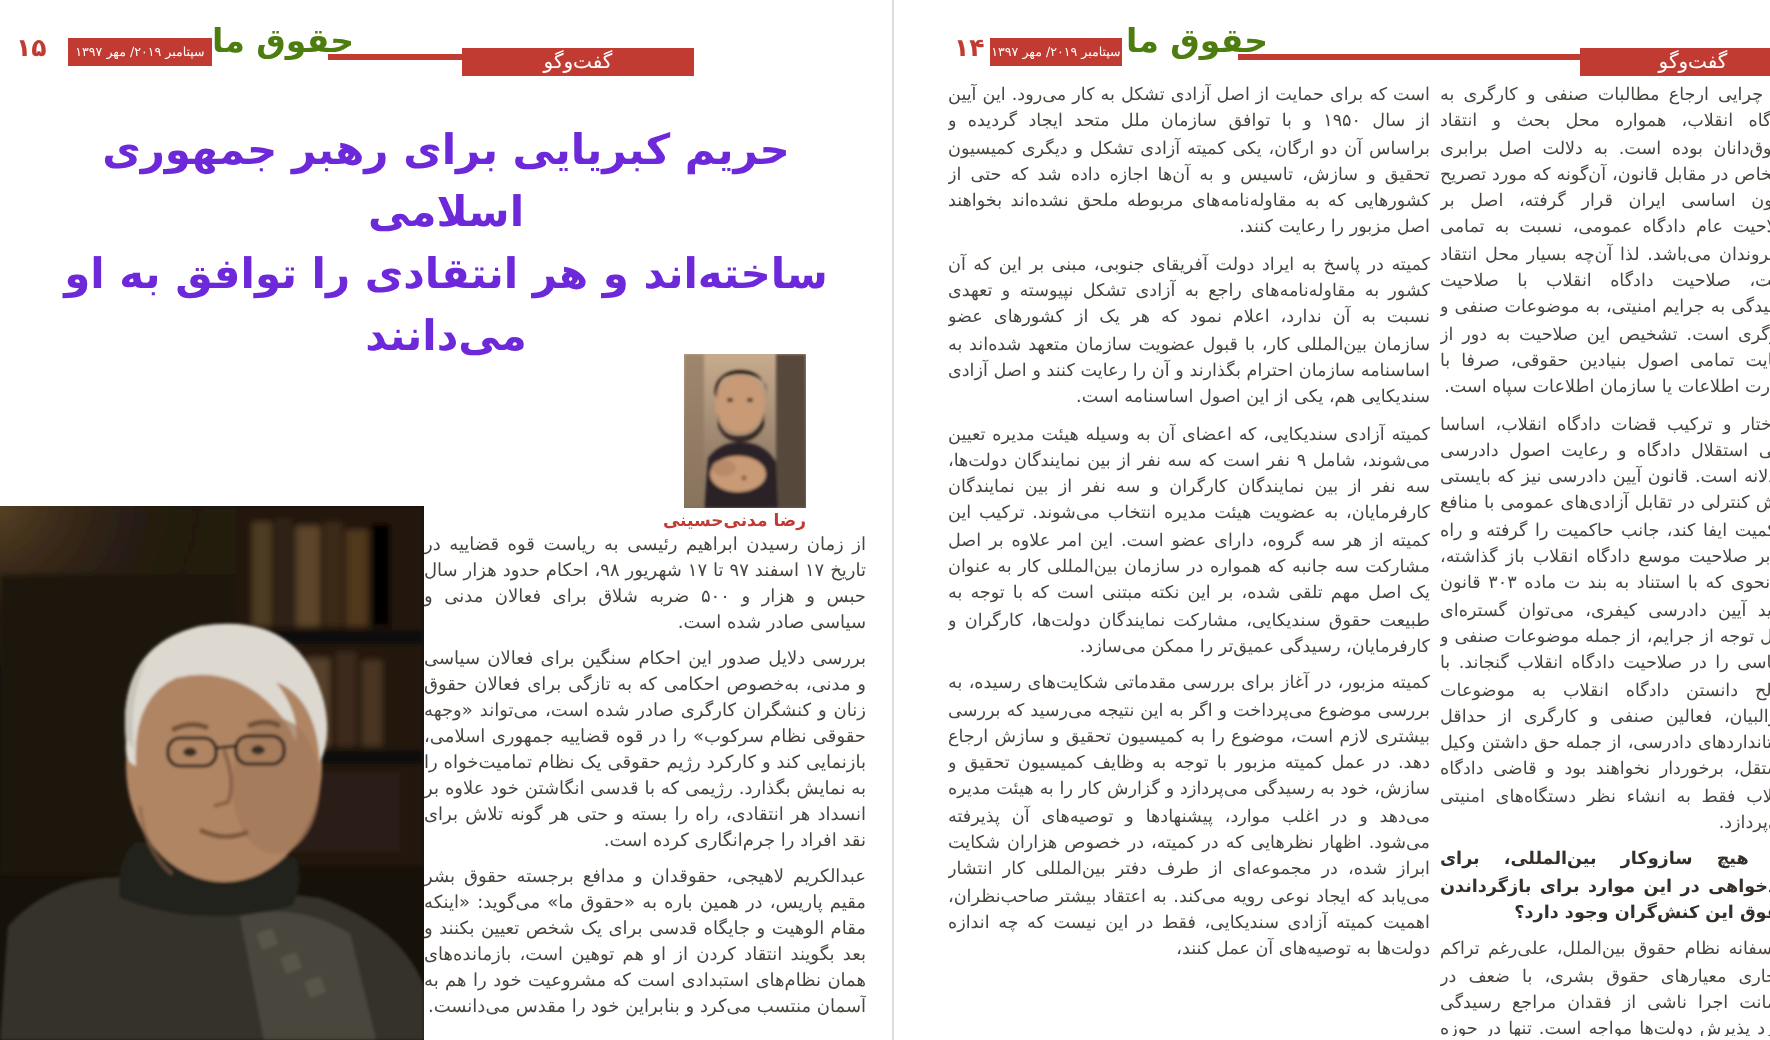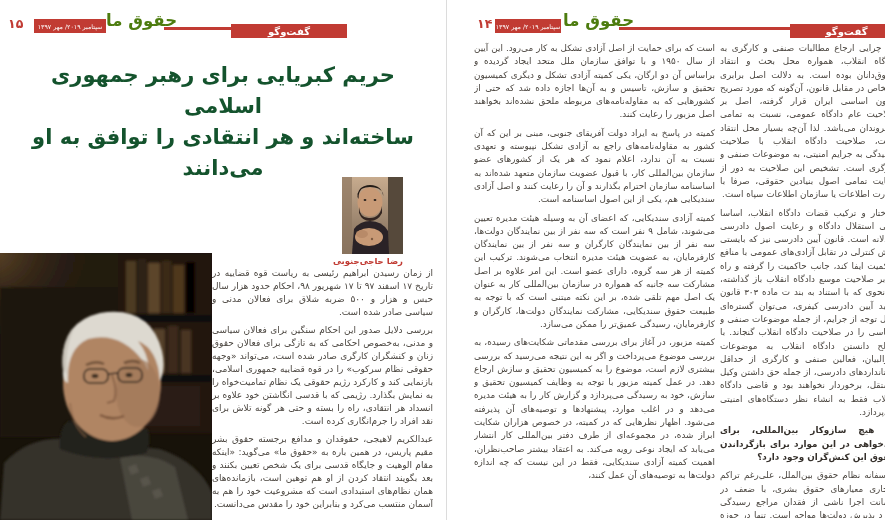--- a/index.html
+++ b/index.html
@@ -9,24 +9,24 @@
   .page { position:absolute; top:0; height:520px; background:#fff; }
   .page-left { left:0; width:446px; }
   .page-right { left:447px; width:438px;margin-left:20px; }
   .divider { position:absolute; left:446px; top:0; width:1px; height:520px; background:#dcdcdc; }
 
   .pagenum { font-size:12.5px; font-weight:bold; color:#c13b33; }
   .logo { font-size:16.5px; font-weight:bold; color:#4d7c0f; direction:rtl; letter-spacing:.5px; }
   .badge { background:#c13b33; color:#fff; display:flex; align-items:center; justify-content:center;
            direction:rtl; }
   .date-badge { font-size:6.3px; height:14px; }
-  .section-badge { font-size:10px; font-weight:bold; height:14px; }
+  .section-badge { font-size:10px; font-weight:normal; height:14px; }
   .hdr-line { background:#c13b33; height:2.5px; }
 
-  .headline { color:#14532d; font-weight:bold; font-size:21px; line-height:31px;
+  .headline { color:#6d28d9; font-weight:bold; font-size:21px; line-height:31px;
               direction:rtl; text-align:center; }
 
   .caption { color:#c13b33; font-weight:bold; font-size:8.5px; direction:rtl; text-align:right; }
 
   .body-col { direction:rtl; text-align:justify; color:#4a453f; overflow:hidden; }
   .body-col p { margin-bottom:5px; }
   .col-lp { font-size:9px;  line-height:13px; }
   .col-rp { font-size:8.8px; line-height:13.3px; }
   .q-bold { font-weight:bold; color:#35302b; }
 
@@ -72,21 +72,21 @@
           <path d="M17 30 Q18 42 28 41 Q38 41 40 29 L40 36 Q36 44 28 44 Q20 44 17 36 Z" fill="#352720"></path>
           <ellipse cx="23" cy="23" rx="1.4" ry="1" fill="#2a211c"></ellipse>
           <ellipse cx="33" cy="23" rx="1.4" ry="1" fill="#2a211c"></ellipse>
           <path d="M10 77 L12 52 Q18 44 28 44 Q40 44 46 54 L47 77 Z" fill="#2a2226"></path>
           <ellipse cx="27" cy="60" rx="14" ry="9" fill="#c89a76"></ellipse>
           <ellipse cx="20" cy="57" rx="6" ry="4" fill="#b88a68"></ellipse>
           <circle cx="30" cy="62" r="1.2" fill="#7d5a42"></circle>
         </g>
       </svg>
     </div>
-    <div class="abs caption" style="left:280px; top:256px; width:123px;">رضا حاجی‌جنوبی</div>
+    <div class="abs caption" style="left:280px; top:256px; width:123px;">رضا مدنی‌حسینی</div>
 
     <div class="abs photo-frame" style="left:0px; top:253px; width:212px; height:267px;">
       <svg width="212" height="267" viewBox="0 0 212 267">
         <defs>
           <radialGradient id="glow" cx="0.2" cy="0.15" r="0.7">
             <stop offset="0" stop-color="#6f5230" stop-opacity="0.85"></stop>
             <stop offset="1" stop-color="#15100c" stop-opacity="0"></stop>
           </radialGradient>
           <filter id="bpblur">
               <feGaussianBlur stdDeviation="1.6"></feGaussianBlur>

